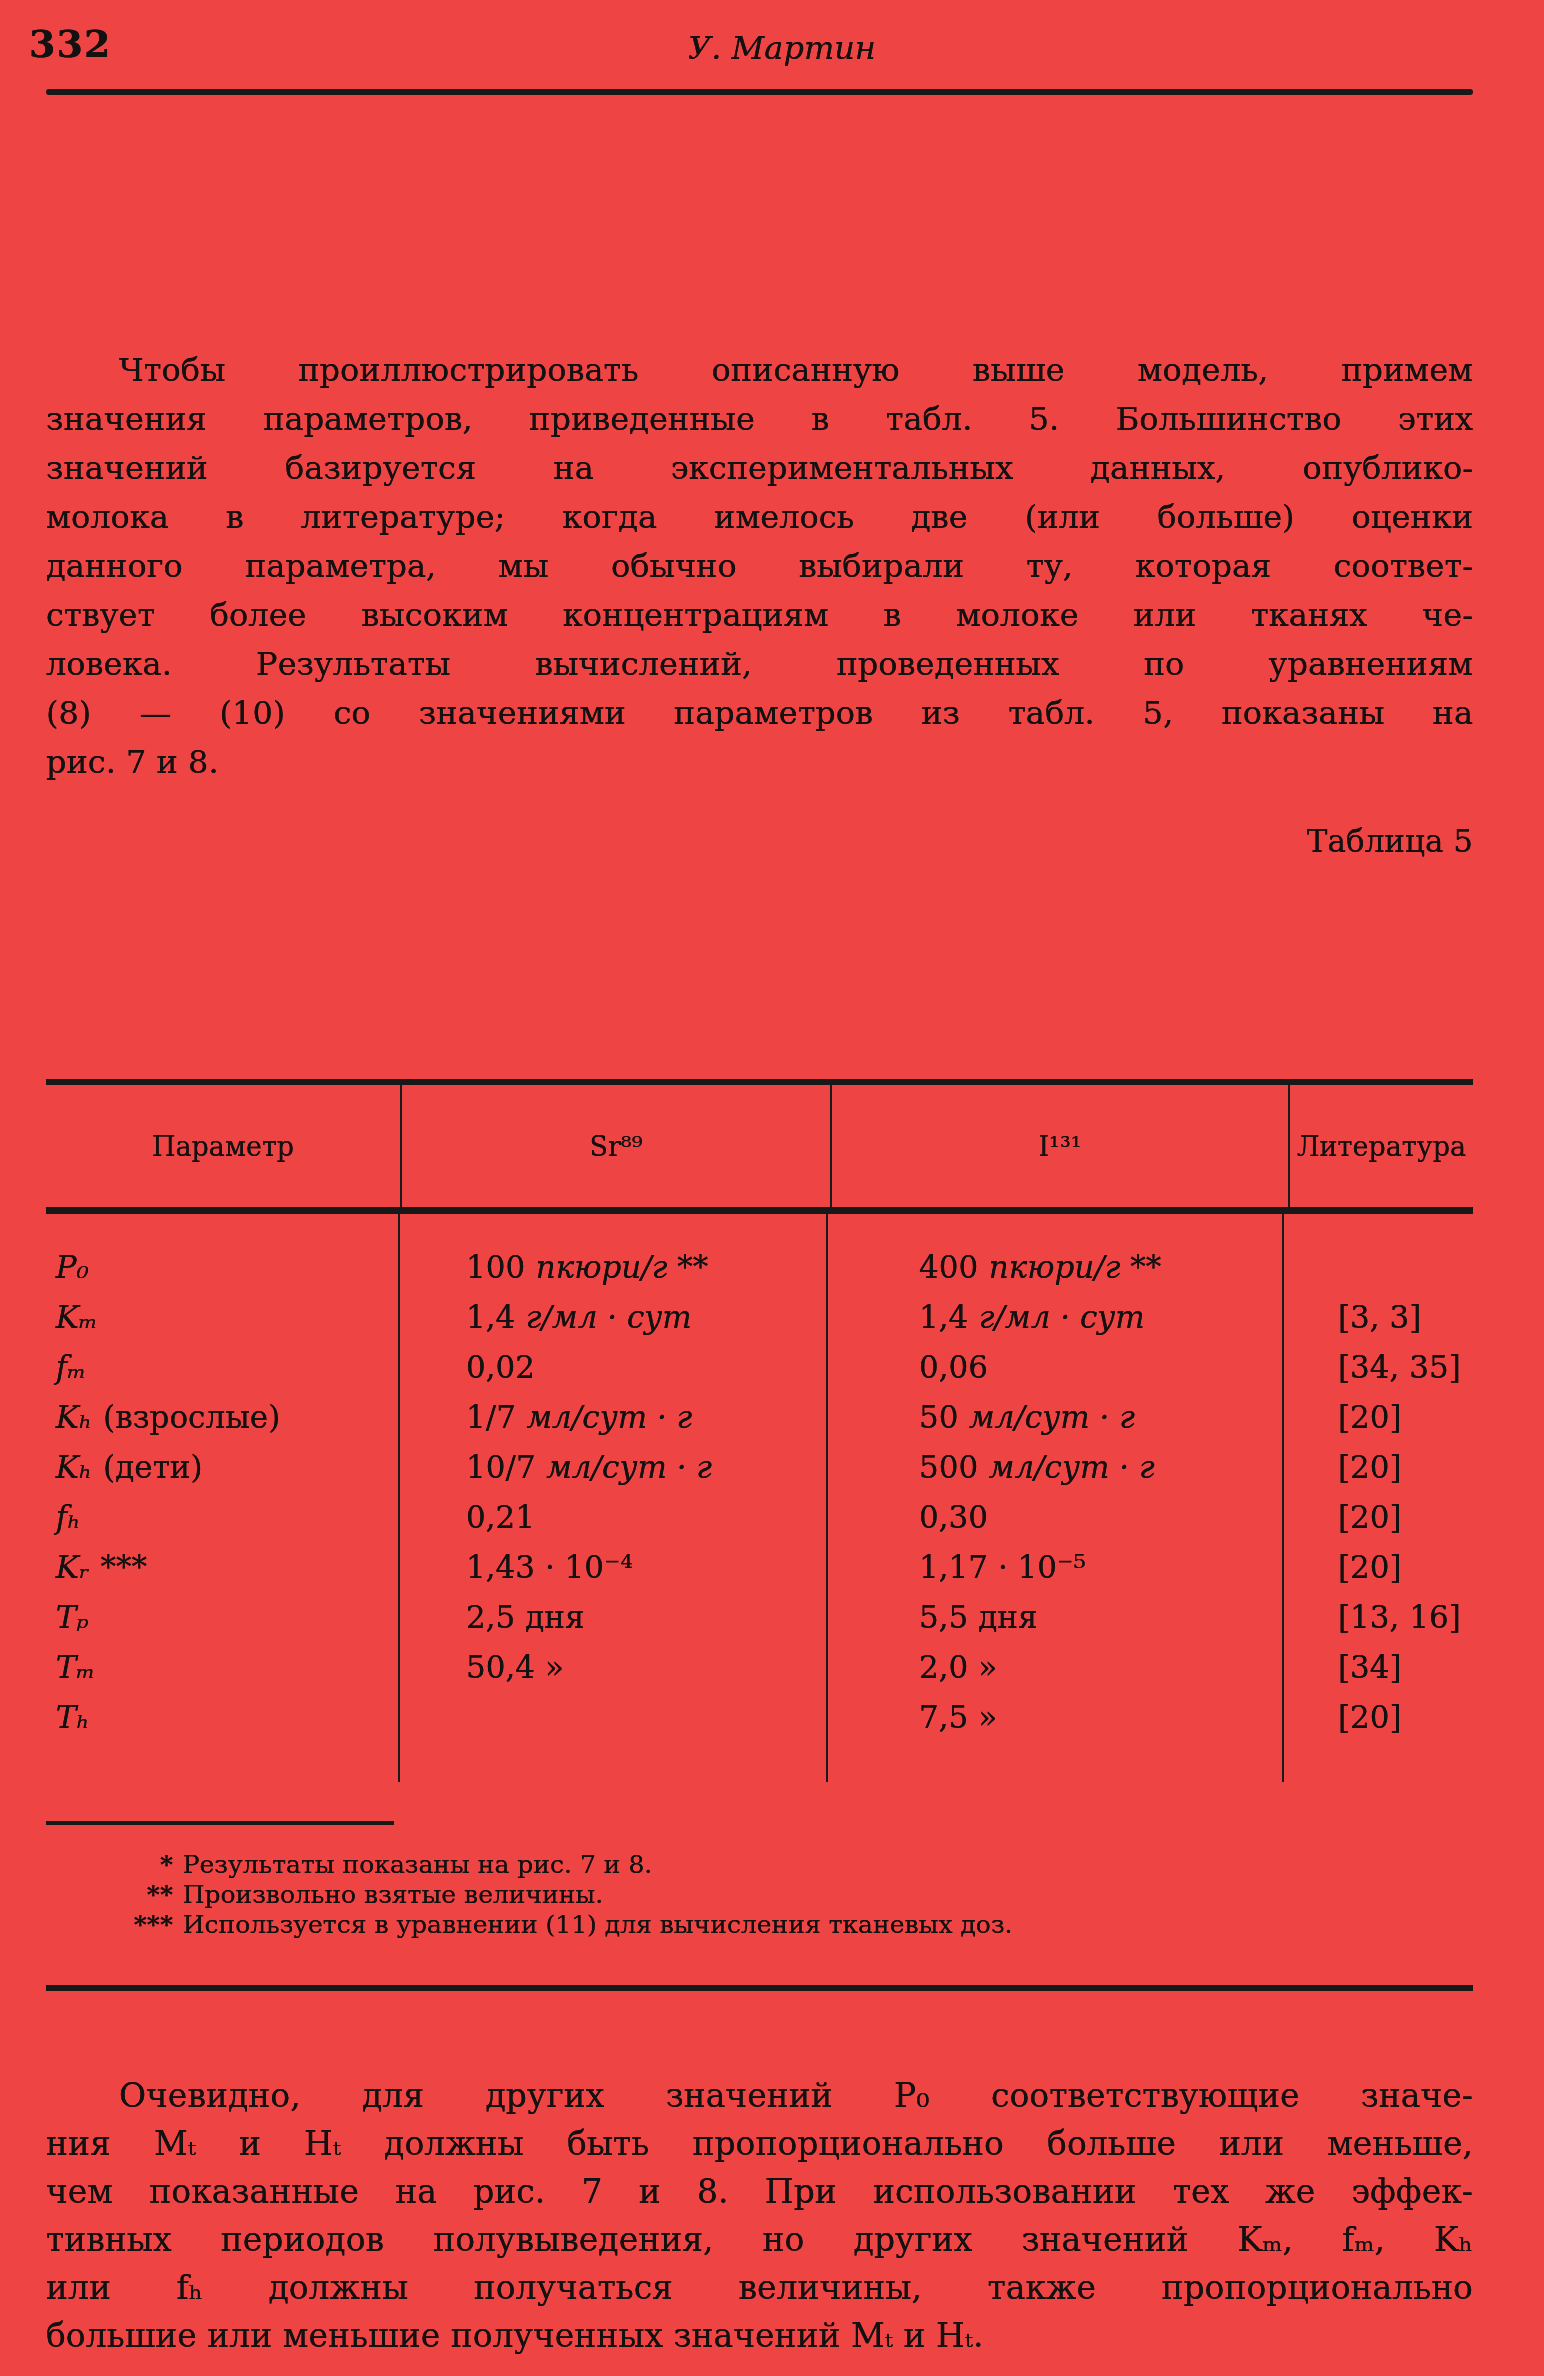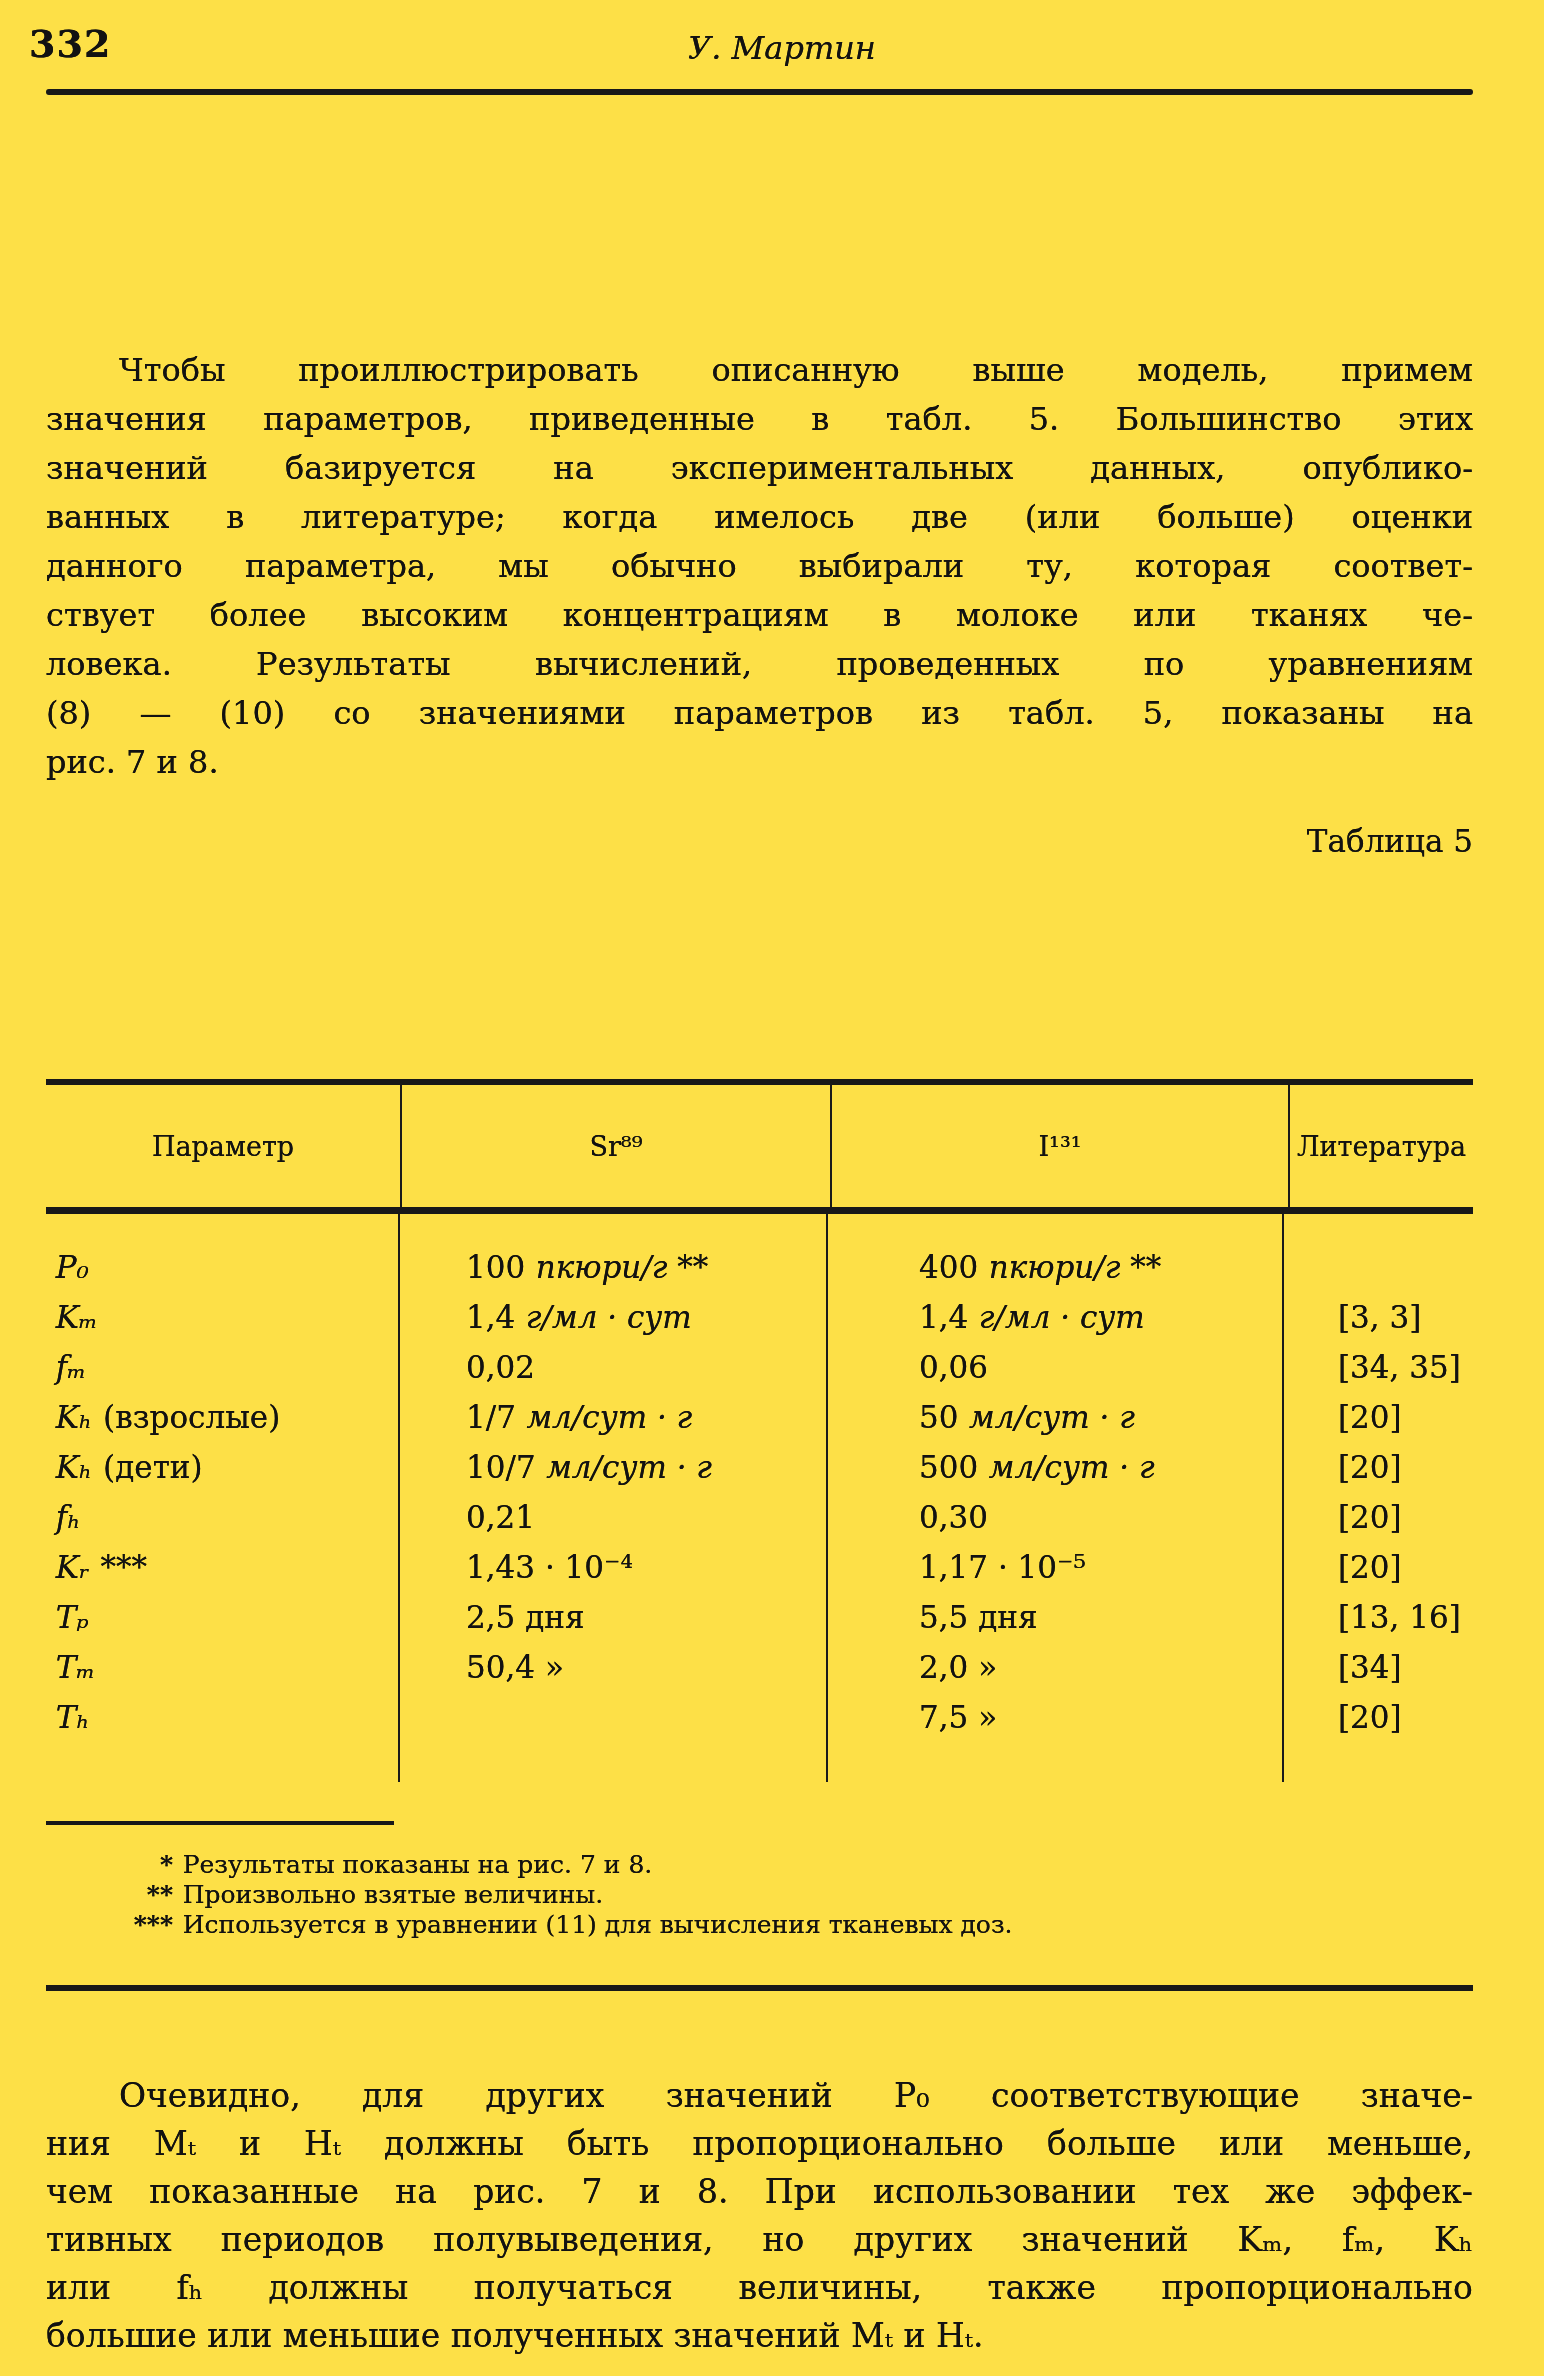--- a/index.html
+++ b/index.html
@@ -1,21 +1,21 @@
 <!DOCTYPE html>
 <html lang="ru"><head>
 <meta charset="utf-8">
 <style>
   html,body { margin:0; padding:0; }
   body { background:#e8e8e6; }
   .page {
     position:relative;
     width:1545px; height:2376px;
     margin:0 auto;
-    background:#fde047;
+    background:#ef4444;
     color:#121212;
     font-family:"DejaVu Serif","DejaVu Sans",serif;
     overflow:hidden;
     text-shadow:0 0 0.5px rgba(0,0,0,0.85);
   }
   .rule { position:absolute; background:#181818; }
 
   
   .pageno { position:absolute; left:29px; top:21px; font-size:38px; font-weight:bold; letter-spacing:1px; }
   .runhead { position:absolute; left:0; top:29px; width:1564px; text-align:center; font-size:32px; font-style:italic; }
@@ -69,21 +69,21 @@
 
   <div class="pageno">332</div>
   <div class="runhead">У. Мартин</div>
   <div class="rule head-rule"></div>
 
 
   <div class="bodyblock para1">
     <div class="line jl indent">Чтобы проиллюстрировать описанную выше модель, примем</div>
     <div class="line jl">значения параметров, приведенные в табл. 5. Большинство этих</div>
     <div class="line jl">значений базируется на экспериментальных данных, опублико-</div>
-    <div class="line jl">ванных в литературе; когда имелось две (или больше) оценки</div>
+    <div class="line jl">молока в литературе; когда имелось две (или больше) оценки</div>
     <div class="line jl">данного параметра, мы обычно выбирали ту, которая соответ-</div>
     <div class="line jl">ствует более высоким концентрациям в молоке или тканях че-</div>
     <div class="line jl">ловека. Результаты вычислений, проведенных по уравнениям</div>
     <div class="line jl">(8) — (10) со значениями параметров из табл. 5, показаны на</div>
     <div class="line">рис. 7 и 8.</div>
   </div>
 
   <div class="tab-label">Таблица 5</div>
 
   <div class="rule t-toprule"></div>

